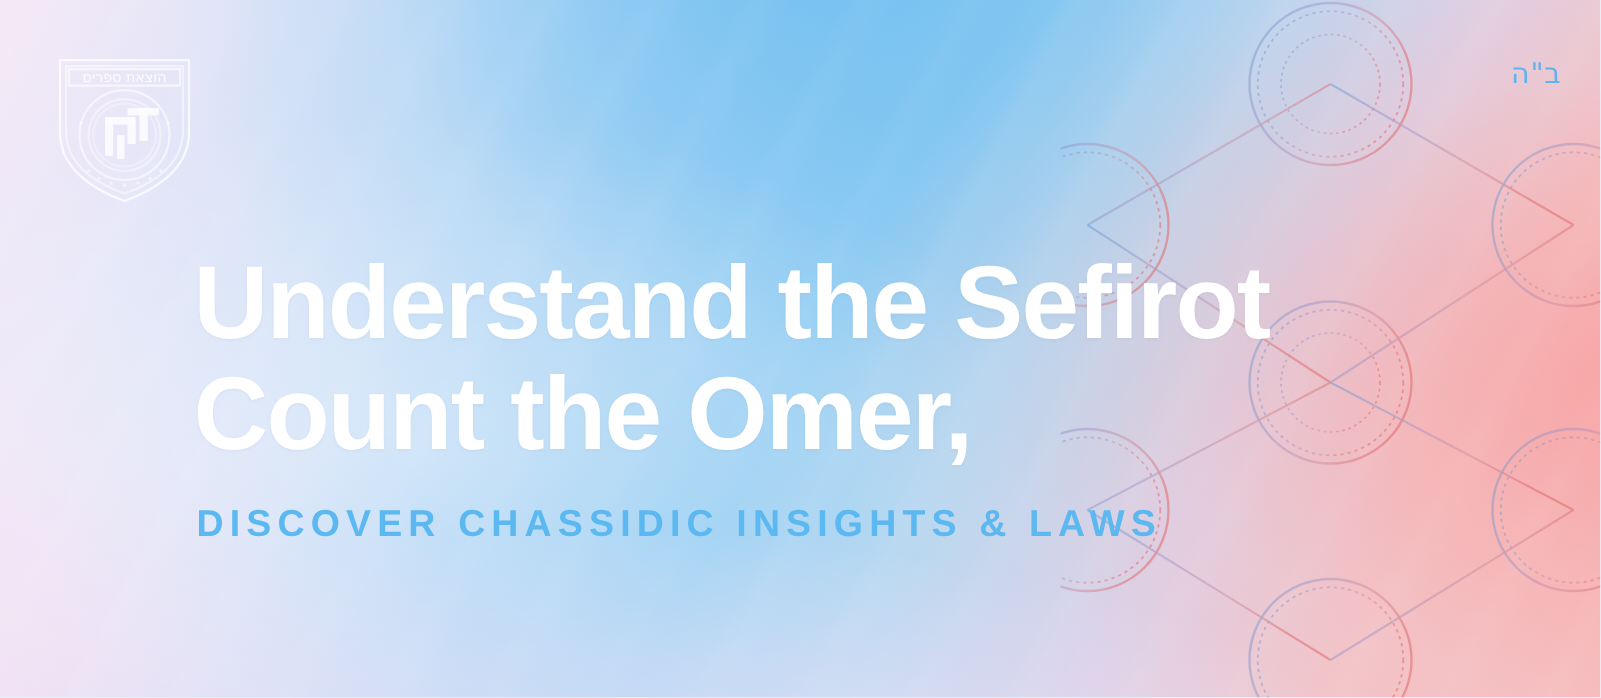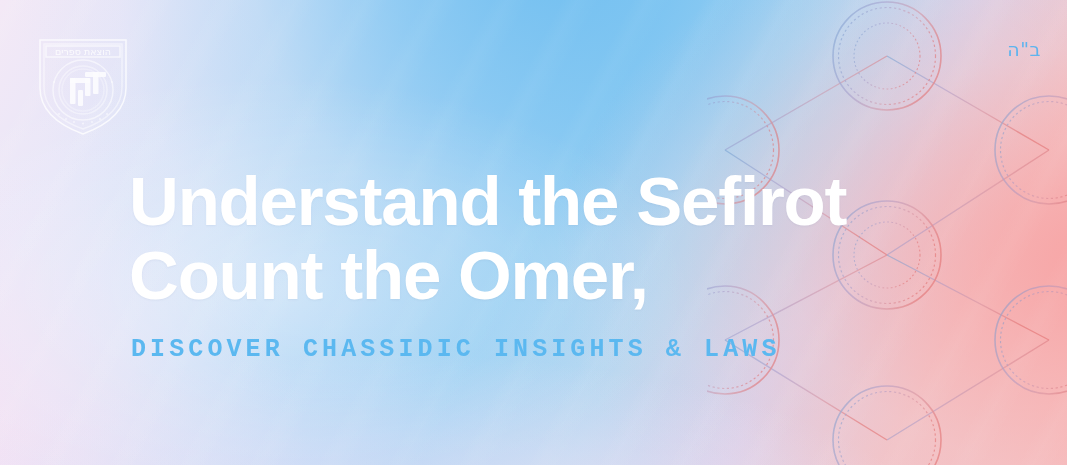--- a/index.html
+++ b/index.html
@@ -140,21 +140,20 @@
   }
   .headline + .headline { margin-top: 6px; }
   #subhead {
     margin: 26px 0 0 2px;
     color: #5bb8f0;
     font-size: 25px;
     font-weight: 700;
     letter-spacing: 4.1px;
     line-height: 1;
     white-space: nowrap;
-    font-family: Liberation Mono, monospace;
   }
 </style>
 </head>
 <body>
 
 <div id="banner">
 
   <div class="bg-layer bg-base"></div>
   <div class="bg-layer bg-blue-bloom"></div>
   <div class="bg-layer bg-pink-right"></div>

